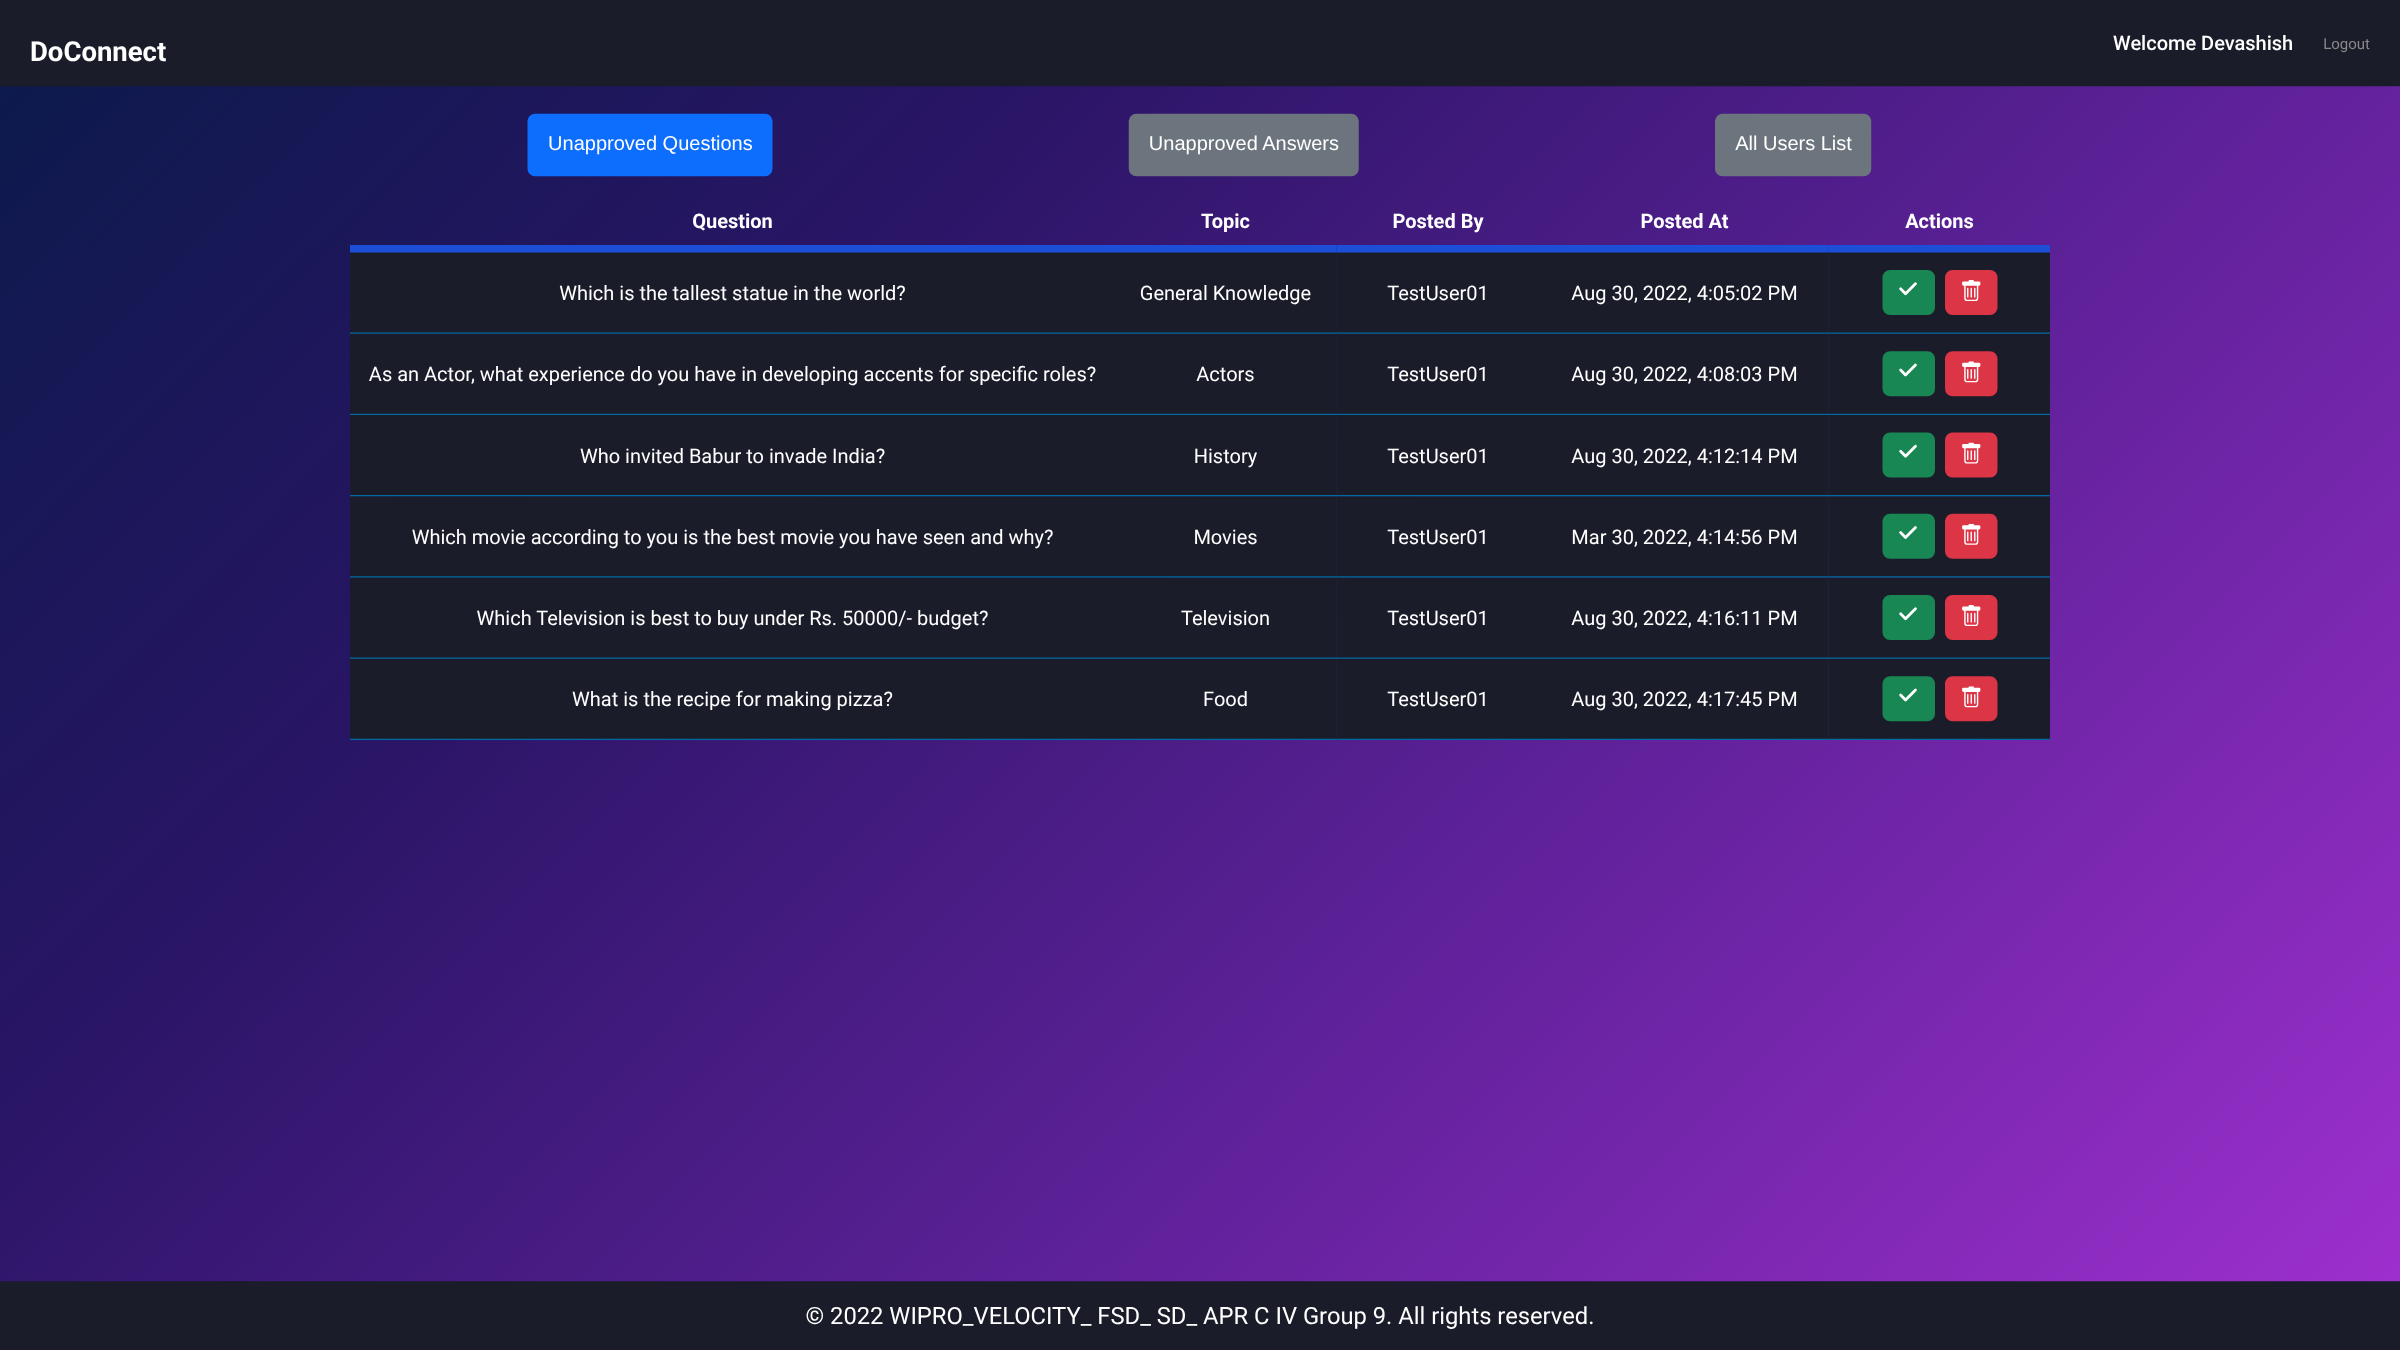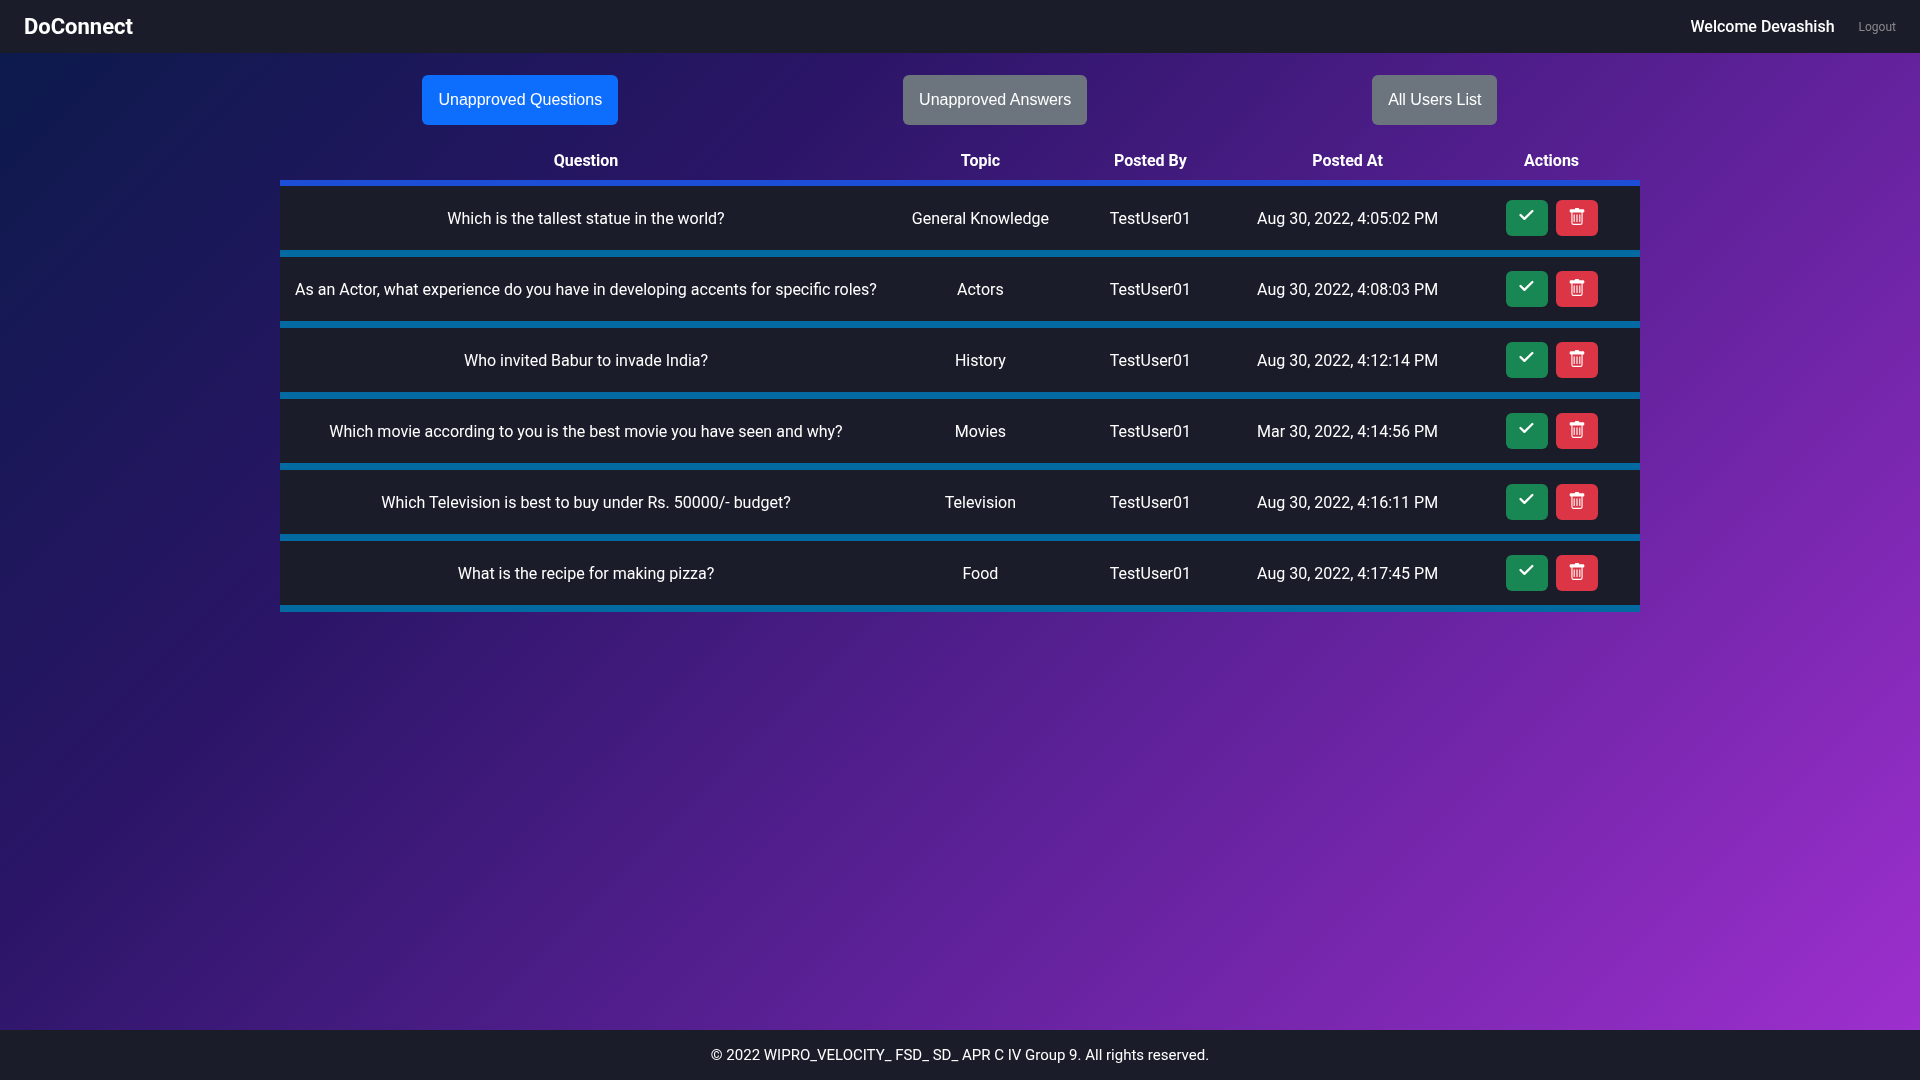--- a/index.html
+++ b/index.html
@@ -22,20 +22,21 @@
       padding: 14px 24px;
       display: flex;
       justify-content: space-between;
       align-items: center;
     }
     
     .brand {
       font-size: 22px;
       font-weight: 700;
       color: #fff;
+      margin-top: 16px;
     }
     
     .nav-right {
       display: flex;
       gap: 24px;
       align-items: center;
     }
     
     .welcome-text {
       color: #fff;
@@ -94,21 +95,21 @@
     
     th {
       padding: 10px 8px;
       text-align: center;
       font-weight: 700;
       font-size: 16px;
     }
     
     tbody tr {
       background: #1a1d29;
-      border-bottom: 7px solid #0369a1;
+      border-bottom: 1px solid #0369a1;
     }
     
     td {
       padding: 14px 8px;
       text-align: center;
       font-size: 16px;
     }
     
     .actions-cell {
       display: flex;
@@ -142,21 +143,21 @@
       height: 18px;
       fill: #fff;
     }
     
     .footer {
       margin-top: auto;
       background: #1a1d29;
       padding: 16px;
       text-align: center;
       color: #fff;
-      font-size: 15px;
+      font-size: 19px;
     }
     
     .main-content {
       flex: 1;
     }
   </style>
 </head>
 <body>
 
 <nav class="navbar">

